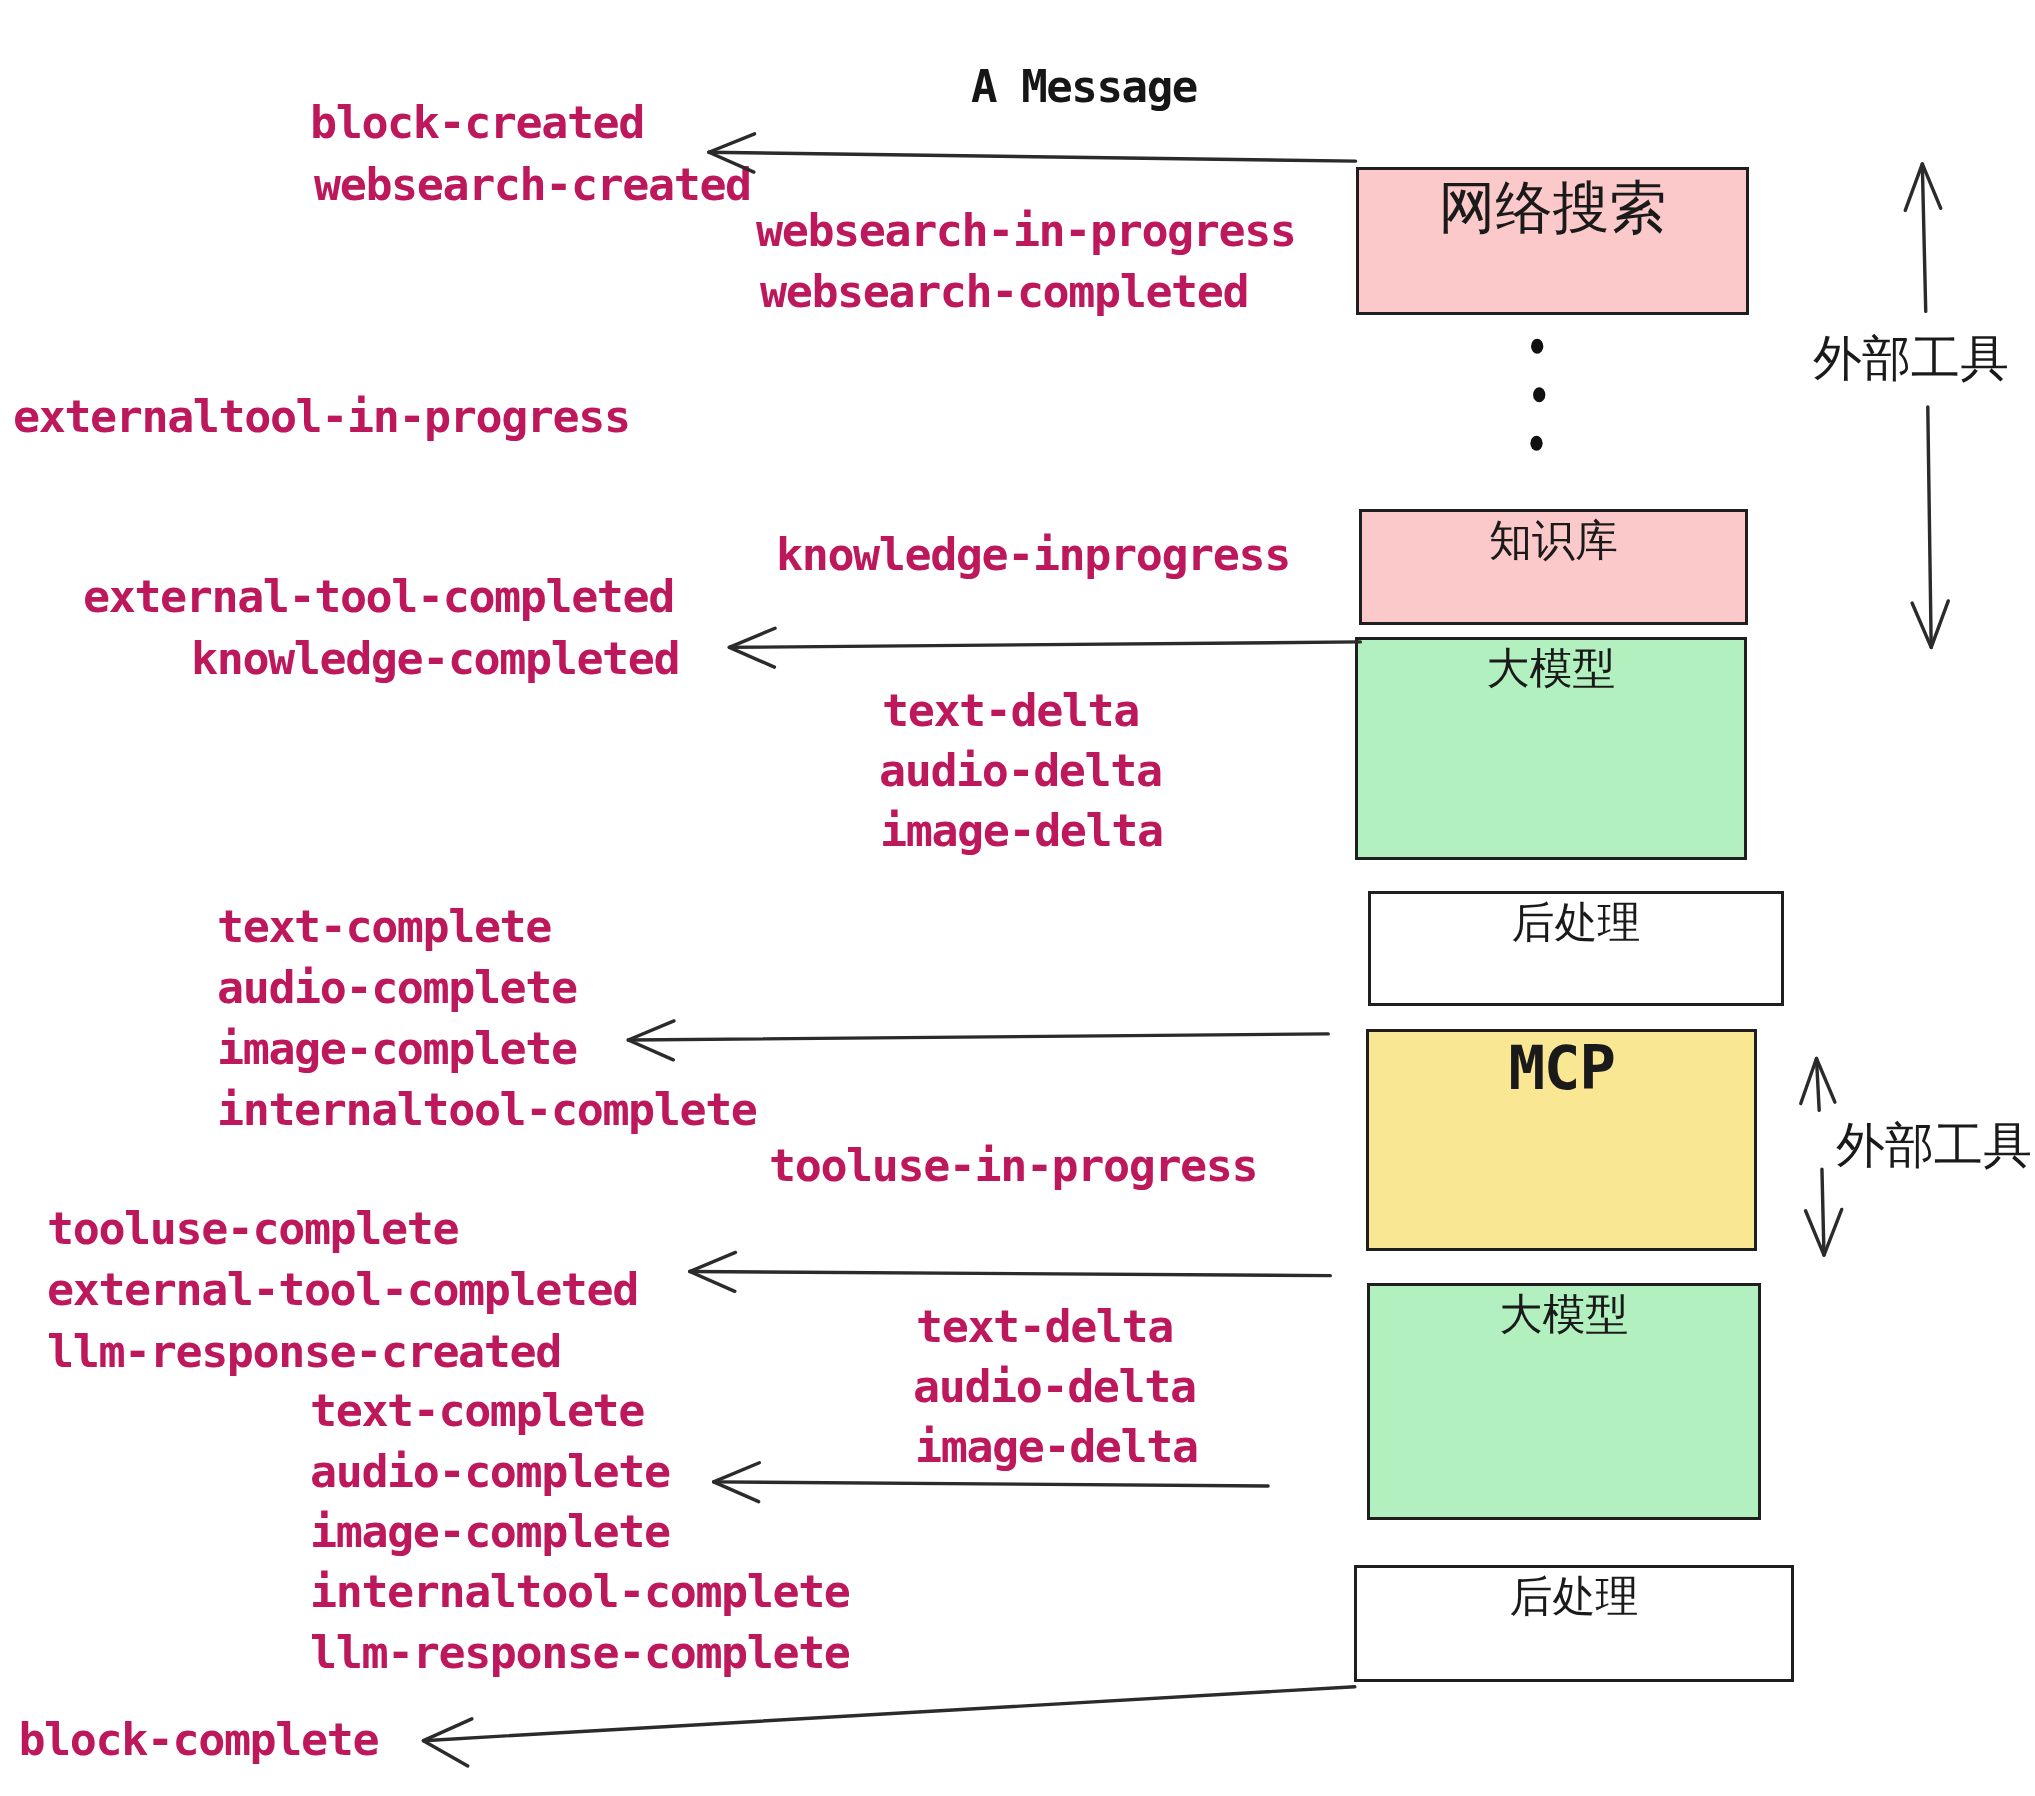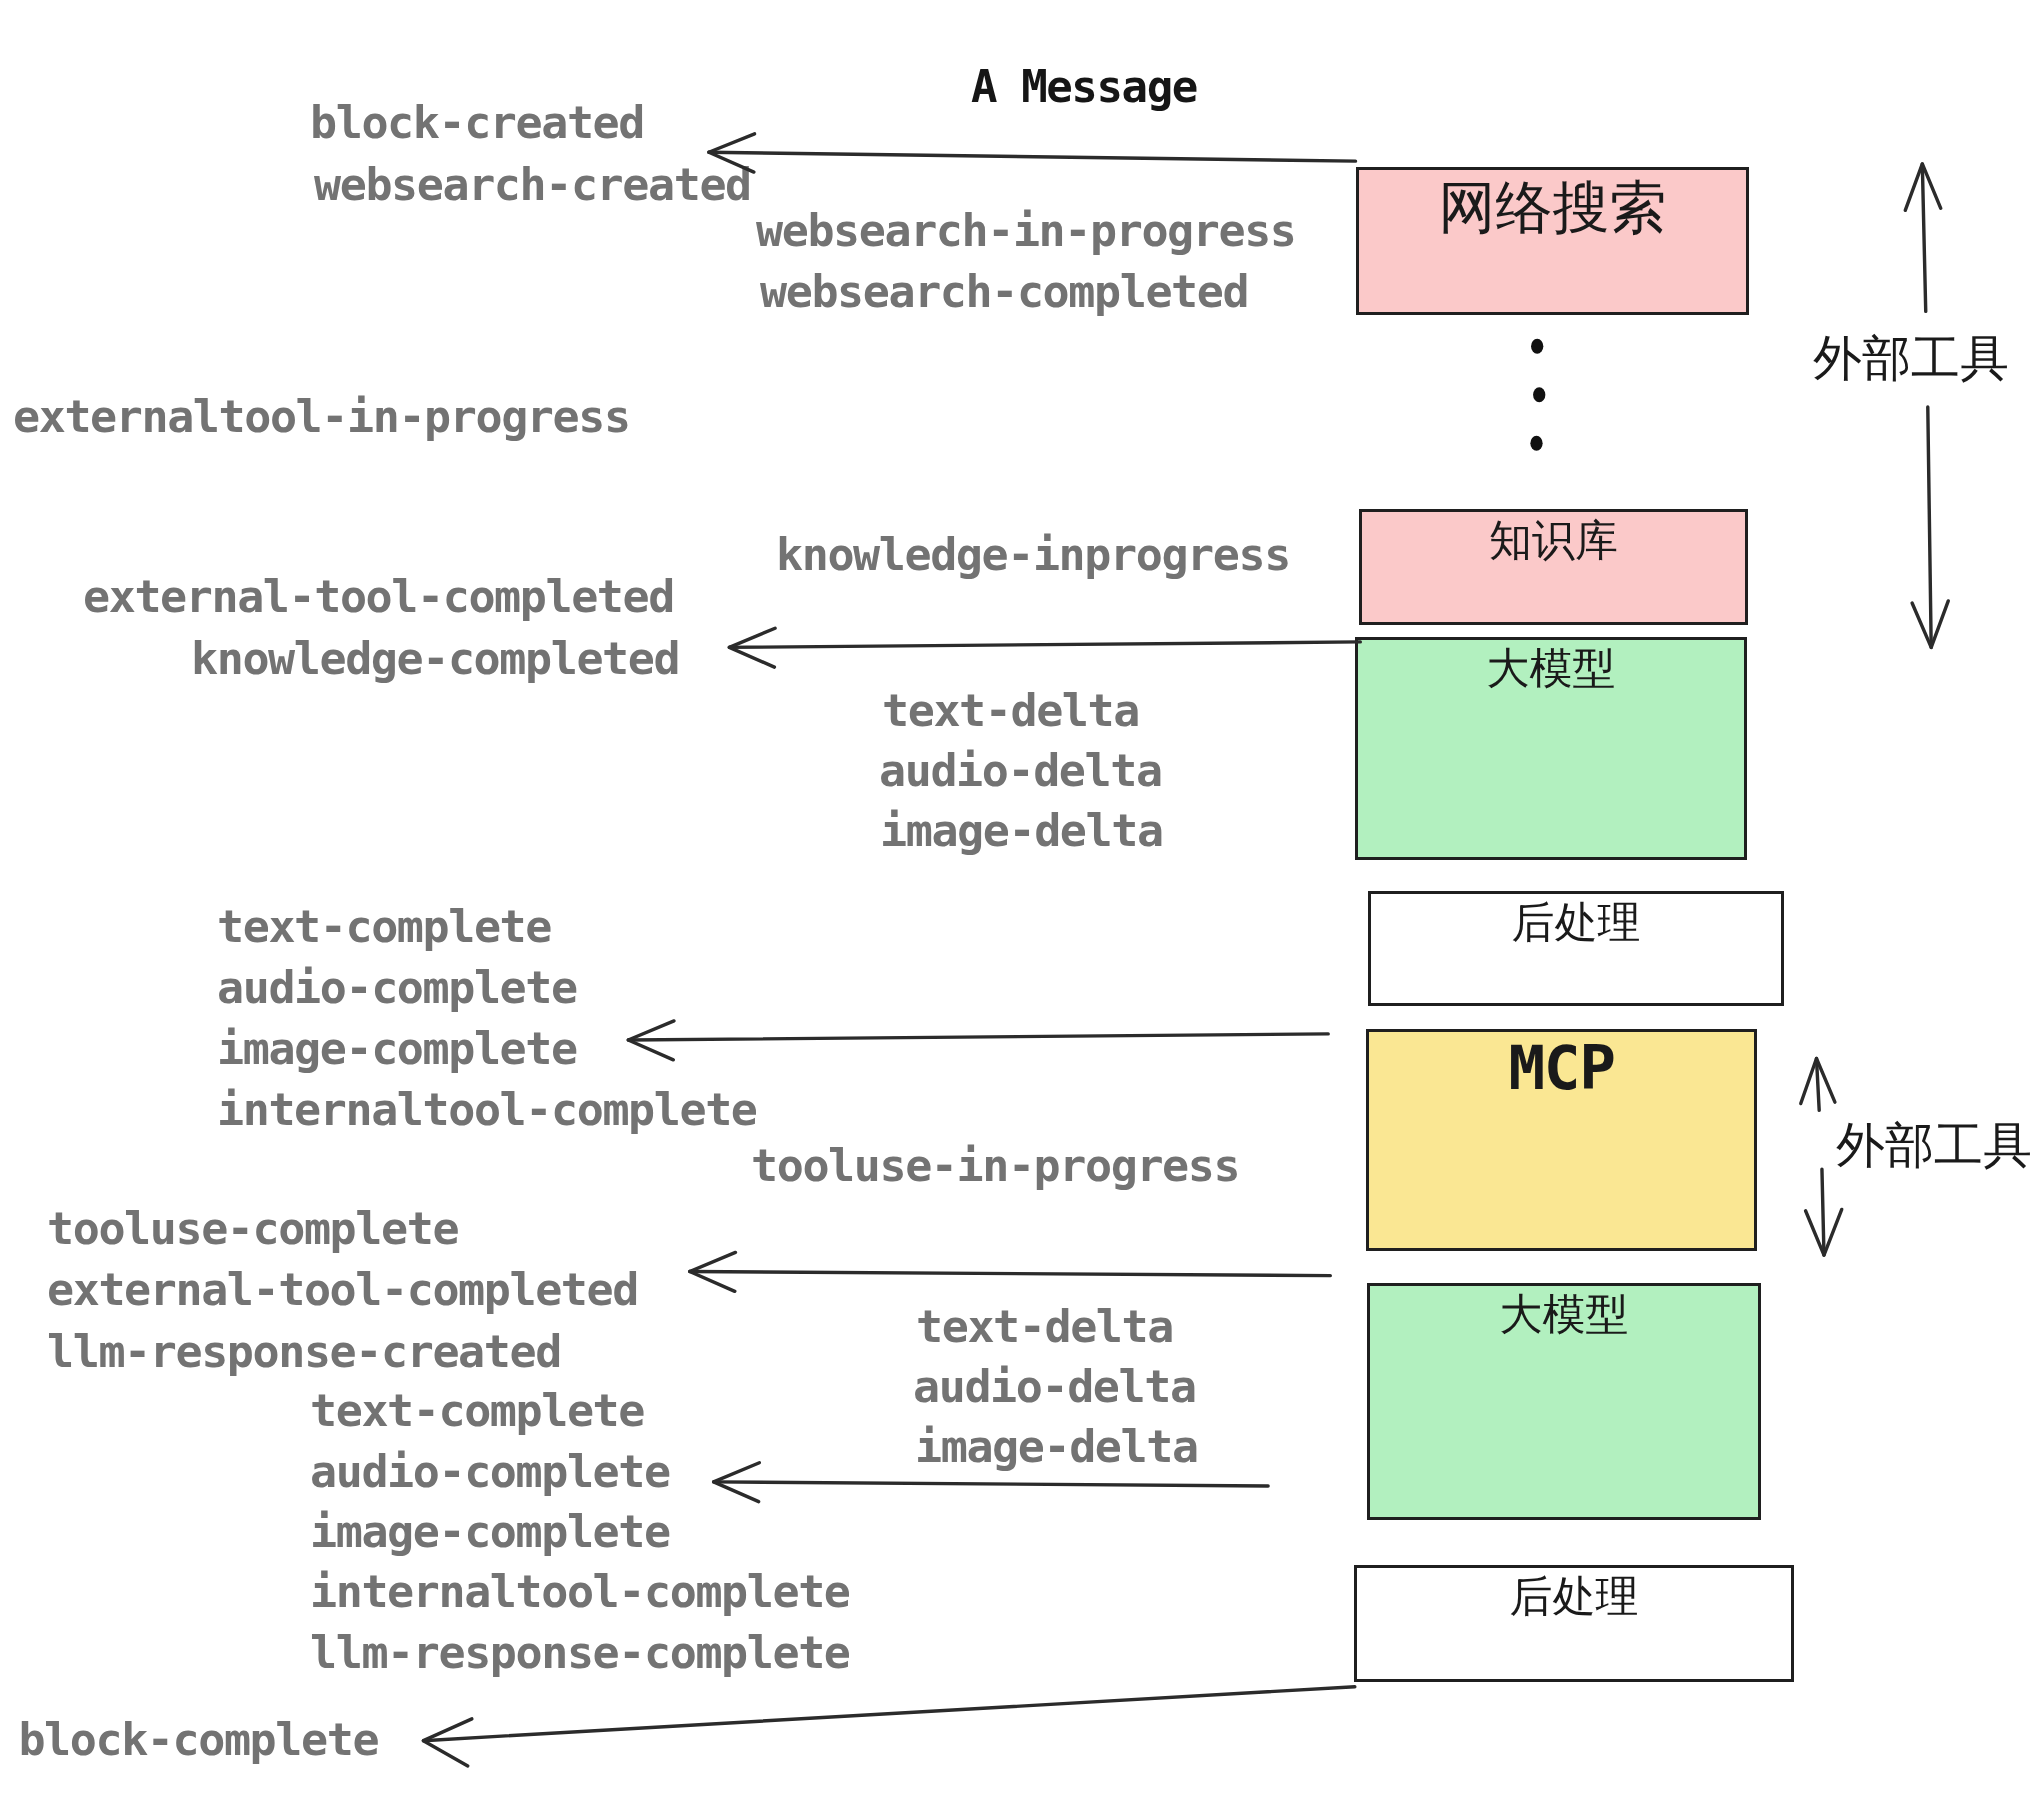--- a/index.html
+++ b/index.html
@@ -9,21 +9,21 @@
     background:#ffffff;
     font-family:"DejaVu Sans Mono", monospace;
     color:#1c1c1c;
     overflow:hidden;
   }
   .ev{
     position:absolute;
     font:700 45px/1.05 "DejaVu Sans Mono", monospace;
     letter-spacing:-1.4px;
     white-space:nowrap;
-    color:#737373;
+    color:#be185d;
   }
   .title{
     position:absolute;
     font:700 44px/1.05 "DejaVu Sans Mono", monospace;
     letter-spacing:-1.4px;
     white-space:nowrap;
     color:#161616;
   }
   .box{
     position:absolute;
@@ -71,21 +71,21 @@
   <div class="ev" style="left:776px;top:531px;">knowledge-inprogress</div>
   <div class="ev" style="left:83px;top:573px;">external-tool-completed</div>
   <div class="ev" style="left:191px;top:635px;">knowledge-completed</div>
   <div class="ev" style="left:882px;top:687px;">text-delta</div>
   <div class="ev" style="left:879px;top:747px;">audio-delta</div>
   <div class="ev" style="left:880px;top:807px;">image-delta</div>
   <div class="ev" style="left:217px;top:903px;">text-complete</div>
   <div class="ev" style="left:217px;top:964px;">audio-complete</div>
   <div class="ev" style="left:217px;top:1025px;">image-complete</div>
   <div class="ev" style="left:217px;top:1086px;">internaltool-complete</div>
-  <div class="ev" style="left:751px;top:1142px;">tooluse-in-progress</div>
+  <div class="ev" style="left:769px;top:1142px;">tooluse-in-progress</div>
   <div class="ev" style="left:47px;top:1205px;">tooluse-complete</div>
   <div class="ev" style="left:47px;top:1266px;">external-tool-completed</div>
   <div class="ev" style="left:47px;top:1328px;">llm-response-created</div>
   <div class="ev" style="left:310px;top:1387px;">text-complete</div>
   <div class="ev" style="left:916px;top:1303px;">text-delta</div>
   <div class="ev" style="left:913px;top:1363px;">audio-delta</div>
   <div class="ev" style="left:915px;top:1423px;">image-delta</div>
   <div class="ev" style="left:310px;top:1448px;">audio-complete</div>
   <div class="ev" style="left:310px;top:1508px;">image-complete</div>
   <div class="ev" style="left:310px;top:1568px;">internaltool-complete</div>

